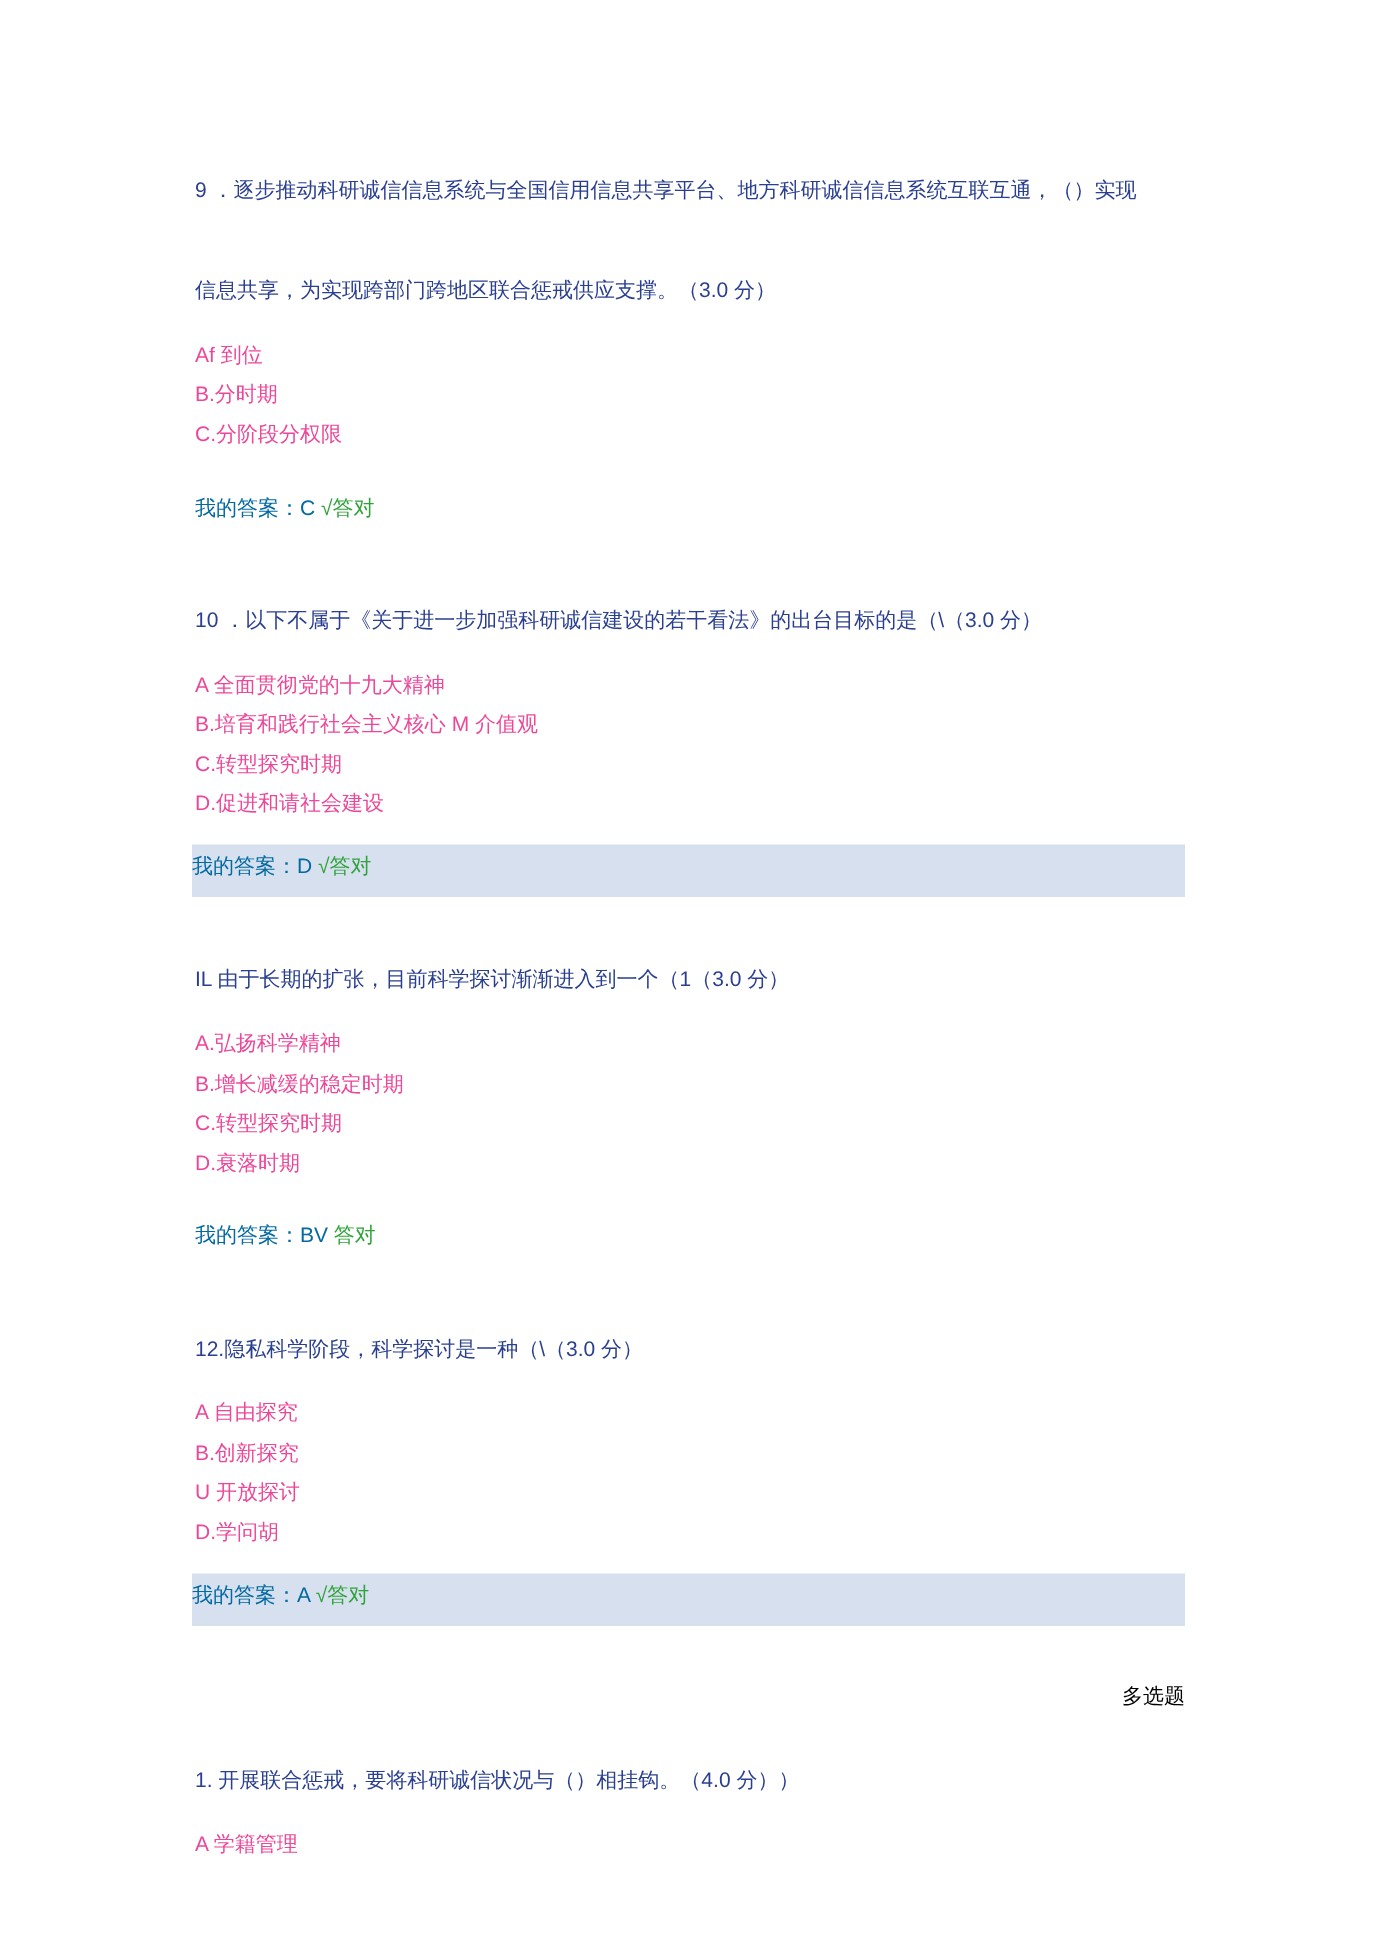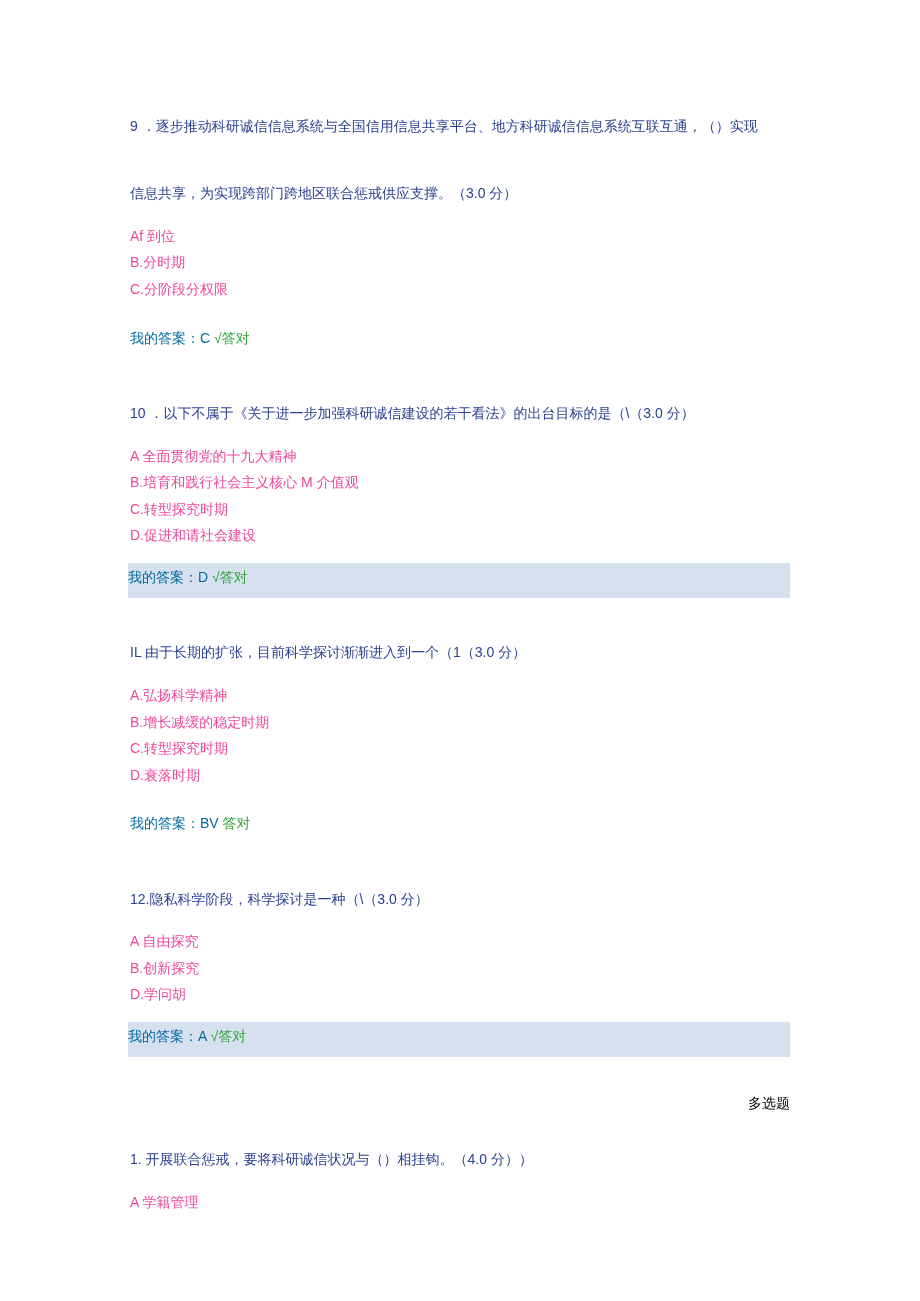--- a/index.html
+++ b/index.html
@@ -103,20 +103,21 @@
     </div>
   </div>
 
   <div class="question">
     <div class="q-text">
       <span>12.</span><span>隐私科学阶段，科学探讨是一种（\（3.0 分）</span>
     </div>
     <div class="options">
       <div>A 自由探究</div>
       <div>B.创新探究</div>
+      <div>U 开放探讨</div>
       <div>D.学问胡</div>
     </div>
     <div class="answer-box shaded">
       <span class="answer-prefix">我的答案：</span><span class="answer-prefix">A</span><span class="check"> √</span><span class="correct">答对</span>
     </div>
   </div>
 
   <div class="section-title">多选题</div>
 
   <div class="question">

